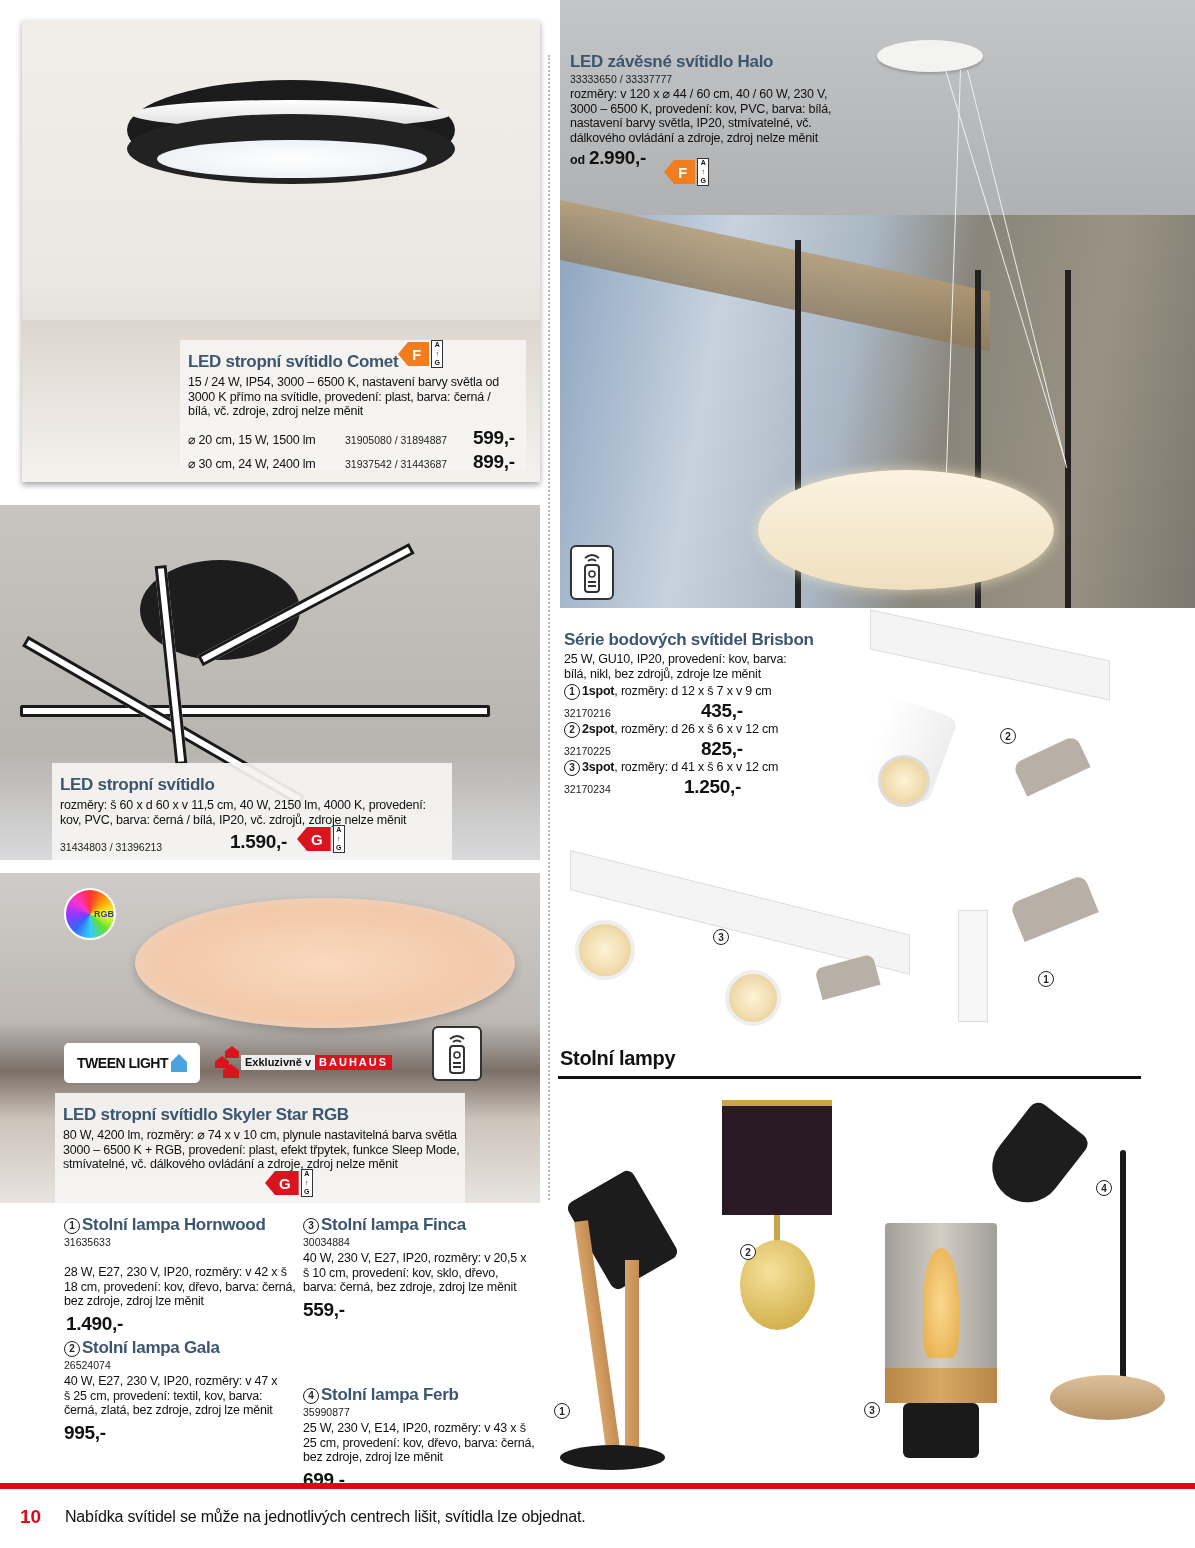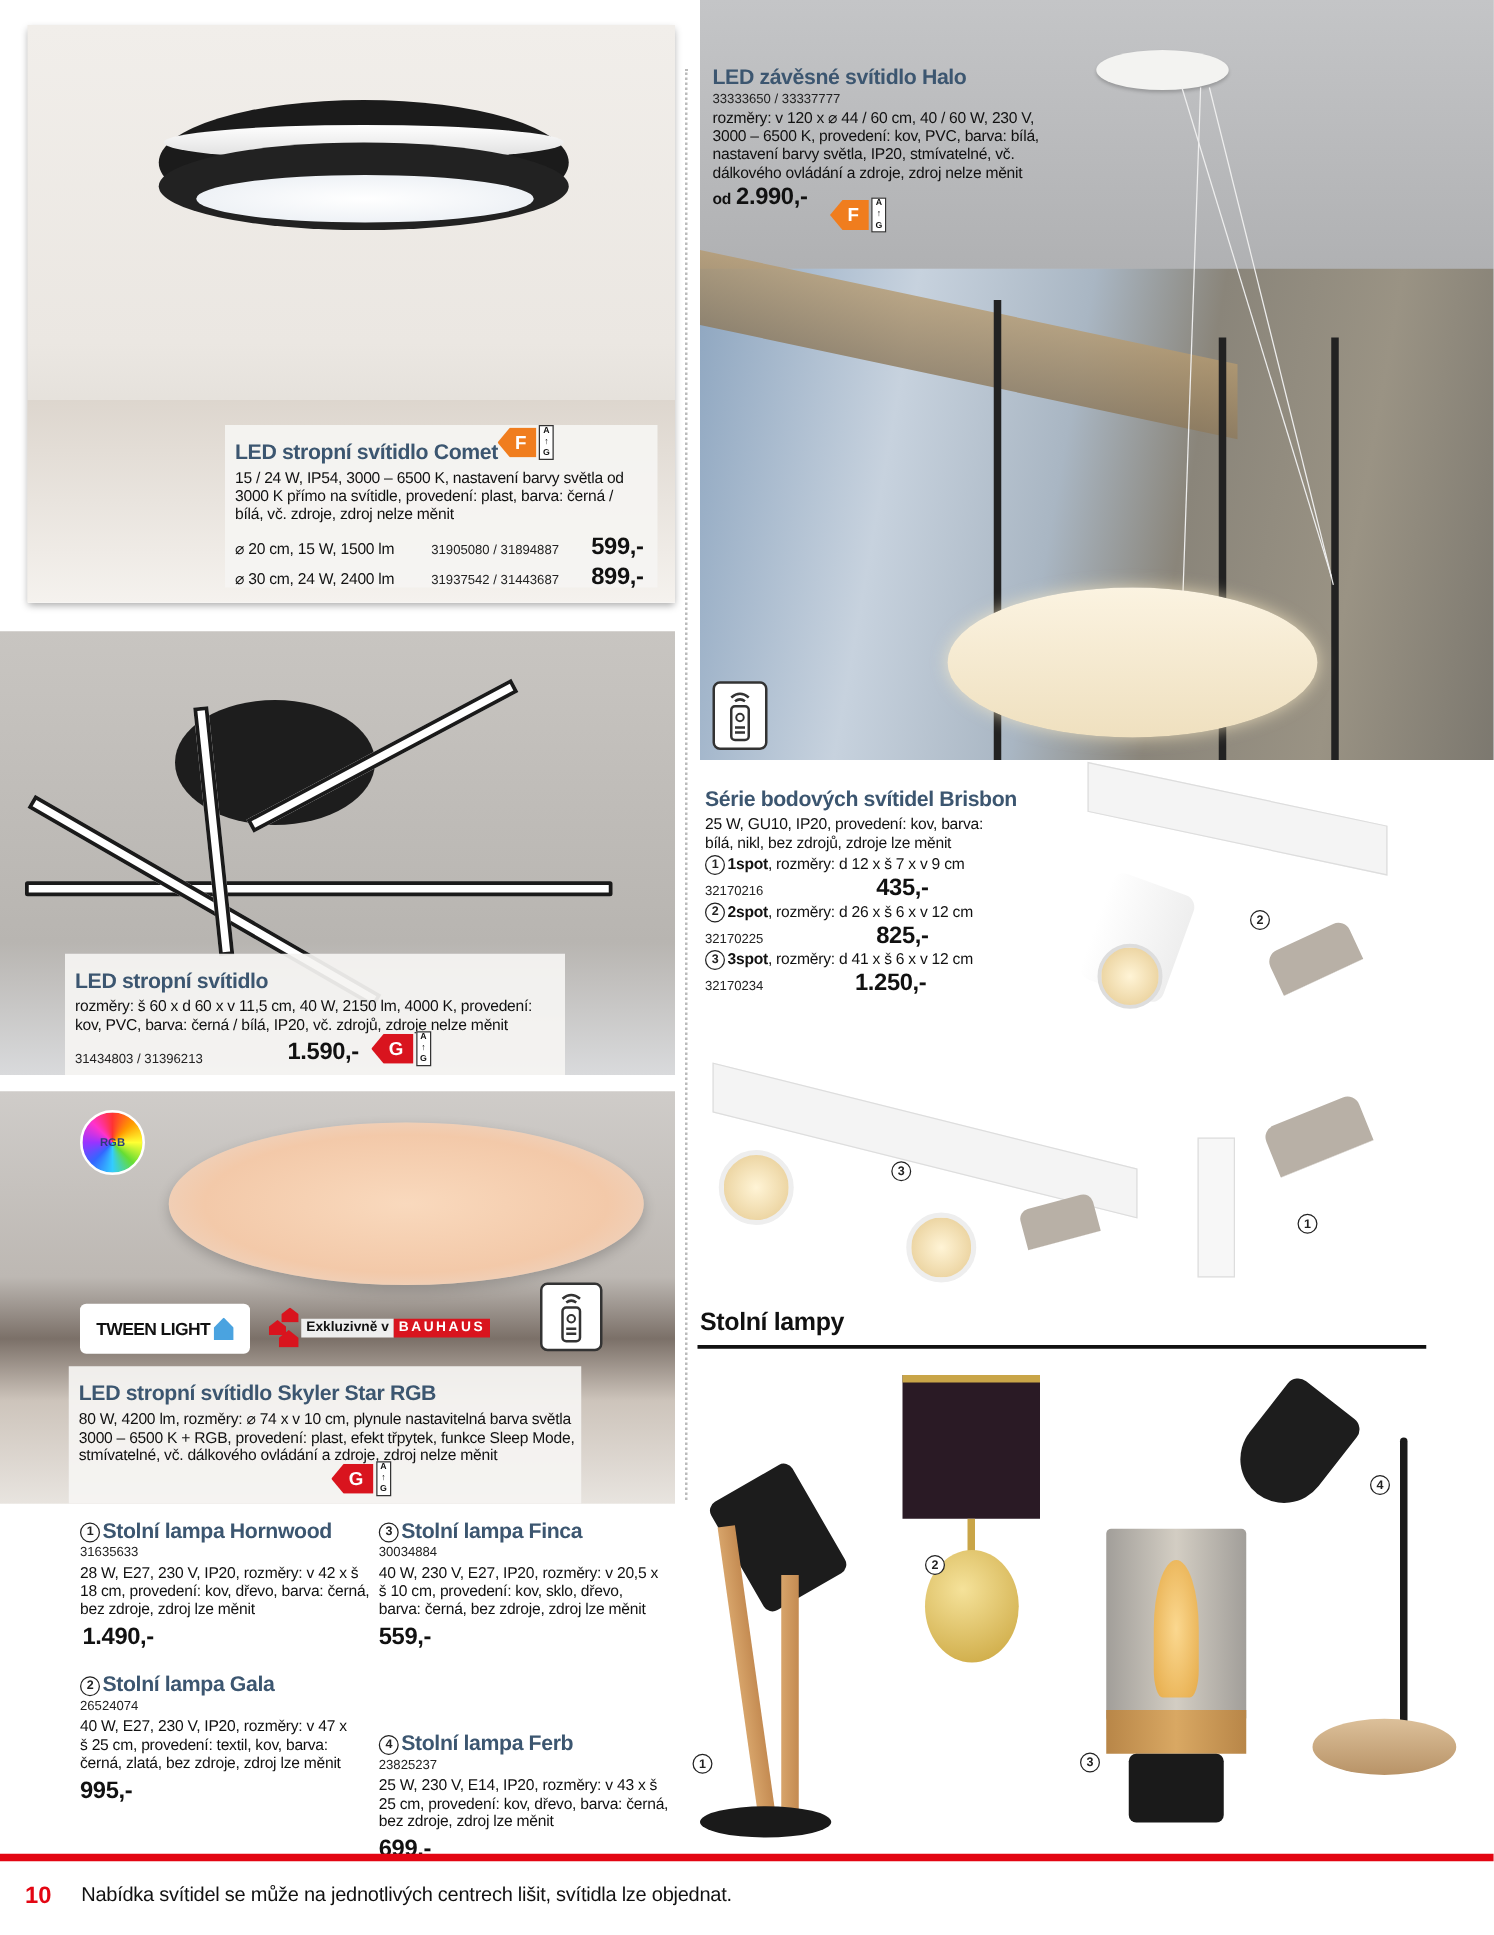--- a/index.html
+++ b/index.html
@@ -121,21 +121,21 @@
           <span>A</span>
           <span>↑</span>
           <span>G</span>
         </div>
     </div>
   </div>
 </div>
 
 <div class="abs" style="left:0;top:873px;width:540px;height:330px;background:linear-gradient(180deg,#cfccc9 0%,#bdb8b3 45%,#7b7068 60%,#cdc4bb 75%,#e8e4df 100%);overflow:hidden">
   <div class="abs" style="left:135px;top:25px;width:380px;height:130px;border-radius:50%;background:radial-gradient(ellipse at center,#f9d9bd 0%,#f3c9a9 60%,#e9ddd6 100%);box-shadow:0 4px 10px rgba(0,0,0,0.2)"></div>
-  <div class="abs" style="left:64px;top:15px;width:52px;height:52px;border-radius:50%;border:2px solid #fff;background:conic-gradient(#f33,#f90,#ff3,#6d3,#3cf,#36f,#93f,#f3c,#f33);display:flex;align-items:center;justify-content:center">
+  <div class="abs" style="left:64px;top:15px;width:52px;height:52px;border-radius:50%;border:2px solid #fff;background:conic-gradient(#f33,#f90,#ff3,#6d3,#3cf,#36f,#93f,#f3c,#f33);display:flex;align-items:center;justify-content:flex-end">
     <span style="font-size:9px;font-weight:bold;color:#2a3e7a">RGB</span>
   </div>
   <div class="abs" style="left:64px;top:170px;width:136px;height:40px;background:#fff;border-radius:5px;display:flex;align-items:center;justify-content:center;gap:3px">
     <span style="font-weight:bold;font-size:14px;color:#111;letter-spacing:-0.5px">TWEEN LIGHT</span>
     <span style="width:16px;height:18px;background:#4aa3e0;clip-path:polygon(50% 0,100% 45%,100% 100%,0 100%,0 45%)"></span>
   </div>
   <div class="abs" style="left:215px;top:173px;display:flex;align-items:center">
     <div style="width:26px;height:32px;position:relative">
       <div style="position:absolute;left:0;top:10px;width:14px;height:12px;background:#d9141e;clip-path:polygon(50% 0,100% 45%,100% 100%,0 100%,0 45%)"></div>
       <div style="position:absolute;left:10px;top:0;width:14px;height:12px;background:#d9141e;clip-path:polygon(50% 0,100% 45%,100% 100%,0 100%,0 45%)"></div>
@@ -217,38 +217,38 @@
   <div class="abs" style="left:70px;top:5px;width:80px;height:115px;background:linear-gradient(180deg,#b8b0a6 0%,#b8b0a6 35%,#fff 36%);border-radius:10px;transform:rotate(-22deg)"></div>
 </div>
 <div class="abs badge-num" style="left:1038px;top:971px">1</div>
 
 <div class="abs" style="left:560px;top:1047px;font-weight:bold;font-size:20px;color:#111;letter-spacing:-0.3px">Stolní lampy</div>
 <div class="abs" style="left:558px;top:1076px;width:583px;height:3px;background:#111"></div>
 
 <div class="abs" style="left:64px;top:1215px;width:232px">
   <div class="title"><span class="badge-num">1</span><span>Stolní lampa Hornwood</span></div>
   <div class="code" style="margin-top:1px">31635633</div>
-  <div class="desc" style="margin-top:3px">28 W, E27, 230 V, IP20, rozměry: v 42 x š 18 cm, provedení: kov, dřevo, barva: černá, bez zdroje, zdroj lze měnit</div>
+  <div class="desc" style="margin-top:17px">28 W, E27, 230 V, IP20, rozměry: v 42 x š 18 cm, provedení: kov, dřevo, barva: černá, bez zdroje, zdroj lze měnit</div>
   <div class="price" style="margin-top:4px;padding-left:2px">1.490,-</div>
 </div>
 <div class="abs" style="left:64px;top:1338px;width:220px">
   <div class="title"><span class="badge-num">2</span><span>Stolní lampa Gala</span></div>
   <div class="code" style="margin-top:1px">26524074</div>
   <div class="desc" style="margin-top:3px">40 W, E27, 230 V, IP20, rozměry: v 47 x š 25 cm, provedení: textil, kov, barva: černá, zlatá, bez zdroje, zdroj lze měnit</div>
   <div class="price" style="margin-top:4px">995,-</div>
 </div>
 <div class="abs" style="left:303px;top:1215px;width:225px">
   <div class="title"><span class="badge-num">3</span><span>Stolní lampa Finca</span></div>
   <div class="code" style="margin-top:1px">30034884</div>
   <div class="desc" style="margin-top:3px">40 W, 230 V, E27, IP20, rozměry: v 20,5 x š 10 cm, provedení: kov, sklo, dřevo, barva: černá, bez zdroje, zdroj lze měnit</div>
   <div class="price" style="margin-top:4px">559,-</div>
 </div>
 <div class="abs" style="left:303px;top:1385px;width:232px">
   <div class="title"><span class="badge-num">4</span><span>Stolní lampa Ferb</span></div>
-  <div class="code" style="margin-top:1px">23825237</div>
+  <div class="code" style="margin-top:1px">35990877</div>
   <div class="desc" style="margin-top:3px">25 W, 230 V, E14, IP20, rozměry: v 43 x š 25 cm, provedení: kov, dřevo, barva: černá, bez zdroje, zdroj lze měnit</div>
   <div class="price" style="margin-top:4px">699,-</div>
 </div>
 
 <div class="abs" style="left:545px;top:1170px;width:130px;height:305px">
   <div class="abs" style="left:40px;top:10px;width:75px;height:100px;background:#1c1c1c;border-radius:8px;transform:rotate(-30deg)"></div>
   <div class="abs" style="left:45px;top:50px;width:14px;height:230px;background:linear-gradient(90deg,#d7a46a,#c48b52);transform:rotate(-8deg)"></div>
   <div class="abs" style="left:80px;top:90px;width:14px;height:195px;background:linear-gradient(90deg,#d7a46a,#c48b52)"></div>
   <div class="abs" style="left:15px;top:275px;width:105px;height:25px;border-radius:50%;background:#1a1a1a"></div>
 </div>

